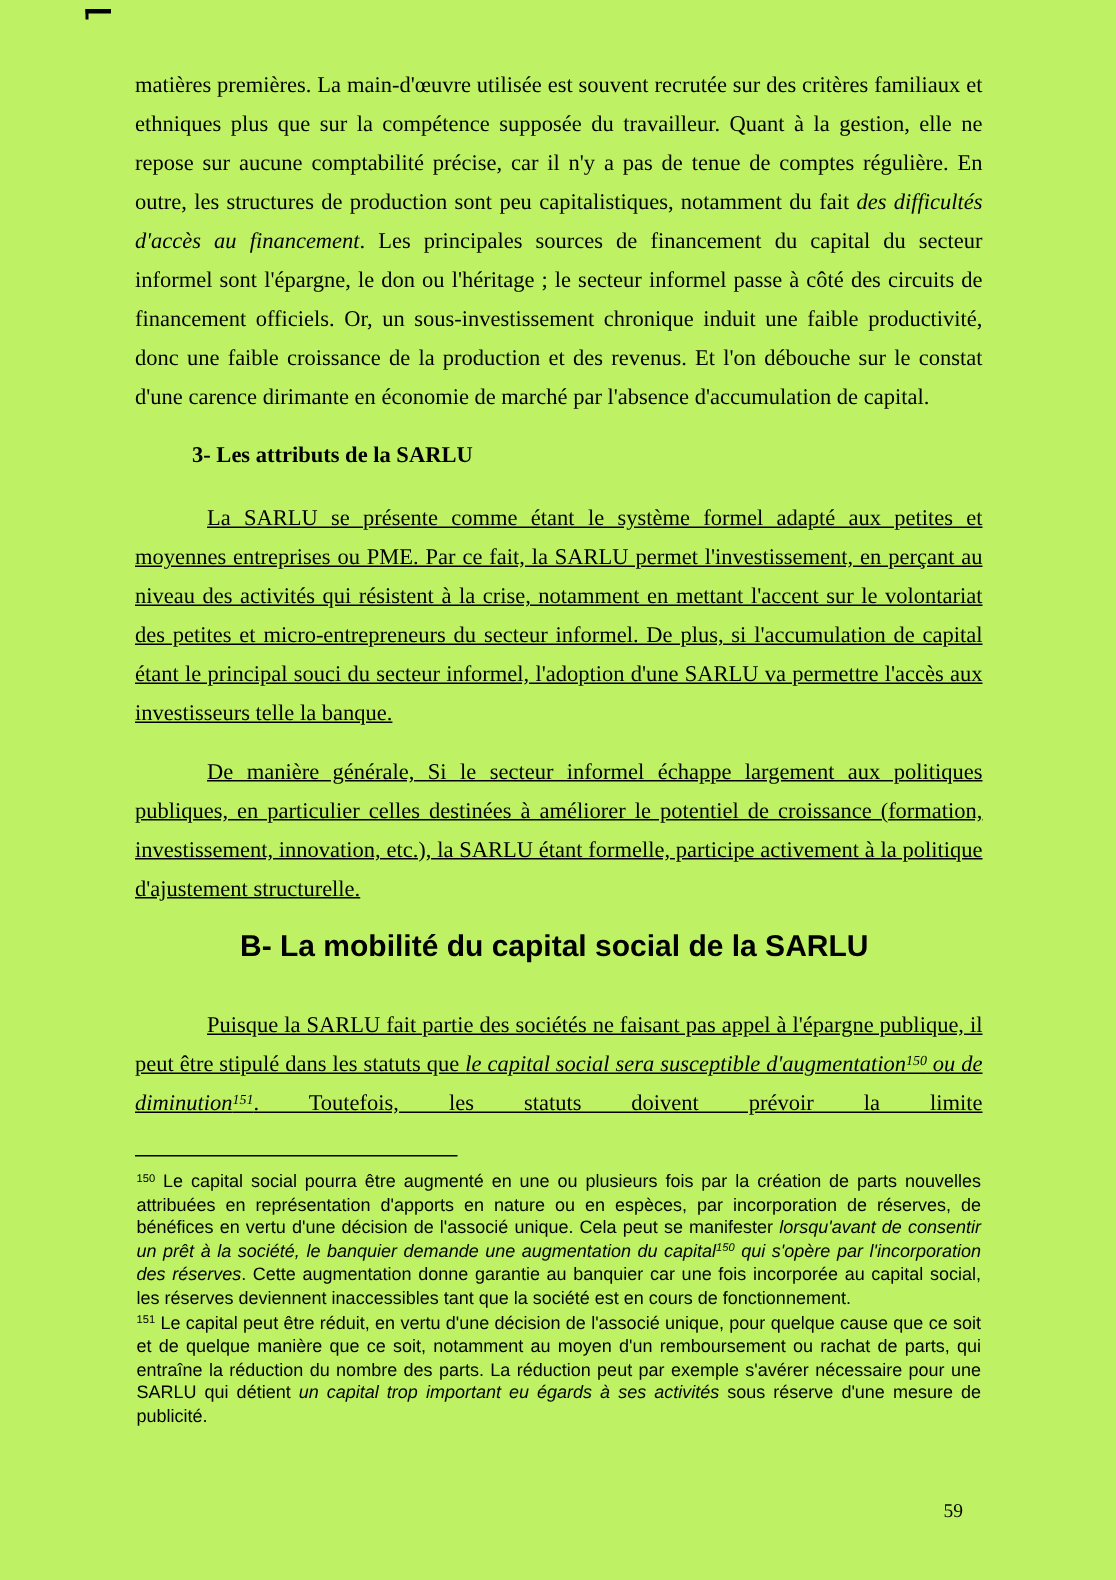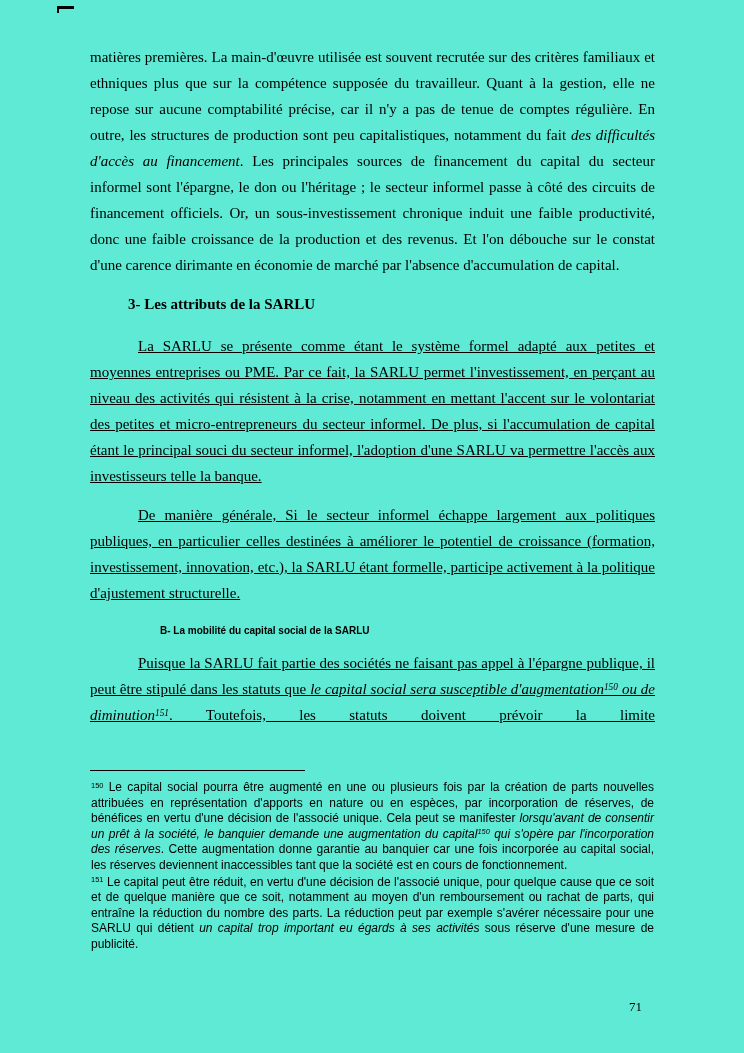--- a/index.html
+++ b/index.html
@@ -1,21 +1,21 @@
 <!DOCTYPE html>
 <html><head>
 <meta charset="utf-8">
 <style>
   * { box-sizing: border-box; }
   html, body { margin: 0; padding: 0; background: #ffffff; }
   .page {
     position: relative;
     width: 744px;
     height: 1053px;
-    background: #5eead4;
+    background: #bef264;
     color: #000000;
     font-family: "Liberation Serif", serif;
     overflow: hidden;
   }
   .page-corner-mark {
     position: absolute;
     left: 57px;
     top: 6px;
     width: 17px;
     height: 7px;
@@ -46,24 +46,24 @@
   }
   .serif-heading {
     font-family: "Liberation Serif", serif;
     font-size: 15px;
     line-height: 26px;
     font-weight: bold;
     margin: 2px 0 16px 38px;
   }
   .sans-heading {
     font-family: "Liberation Sans", sans-serif;
-    font-size: 10px;
+    font-size: 20px;
     line-height: 24px;
     font-weight: bold;
-    margin: 5px 0 7px 70px;
+    margin: 5px 0 28px 70px;
   }
   .footnotes {
     position: absolute;
     left: 90px;
     top: 770px;
     width: 565px;
   }
   .footnote-rule {
     width: 215px;
     height: 0;
@@ -107,15 +107,15 @@
     <p class="indent justify-last"><span>Puisque la SARLU fait partie des sociétés ne faisant pas appel à l'épargne publique,  il peut être stipulé dans les statuts que </span><span class="i">le capital social sera susceptible d'augmentation</span><sup class="i">150</sup><span class="i"> ou de diminution</span><sup class="i">151</sup><span>. Toutefois, les statuts doivent prévoir la limite</span></p>
 
   </div>
 
   <div class="footnotes">
     <div class="footnote-rule"></div>
     <div class="footnote"><sup>150</sup><span> Le capital social pourra être augmenté en une ou plusieurs fois par la création de parts nouvelles attribuées en représentation d'apports en nature ou en espèces, par incorporation de réserves, de bénéfices  en vertu d'une décision de l'associé unique. Cela  peut se manifester </span><span class="i">lorsqu'avant de consentir un prêt à la société, le banquier demande une augmentation du capital</span><sup class="i">150</sup><span class="i"> qui s'opère par l'incorporation des réserves</span><span>. Cette augmentation donne garantie au banquier car une fois incorporée au capital social, les réserves  deviennent inaccessibles tant que la société est en cours de fonctionnement.</span></div>
     <div class="footnote"><sup>151</sup><span> Le capital peut être réduit, en vertu d'une décision de l'associé unique, pour quelque cause que ce soit et de quelque manière que ce soit, notamment au moyen d'un remboursement ou rachat de parts, qui entraîne  la réduction du nombre des parts. La réduction peut par exemple s'avérer nécessaire pour une SARLU qui détient </span><span class="i">un capital trop important eu égards à ses activités</span><span> sous réserve d'une mesure de publicité.</span></div>
   </div>
 
-  <div class="page-number">71</div>
+  <div class="page-number">59</div>
 
 </div>
 
 </body></html>

